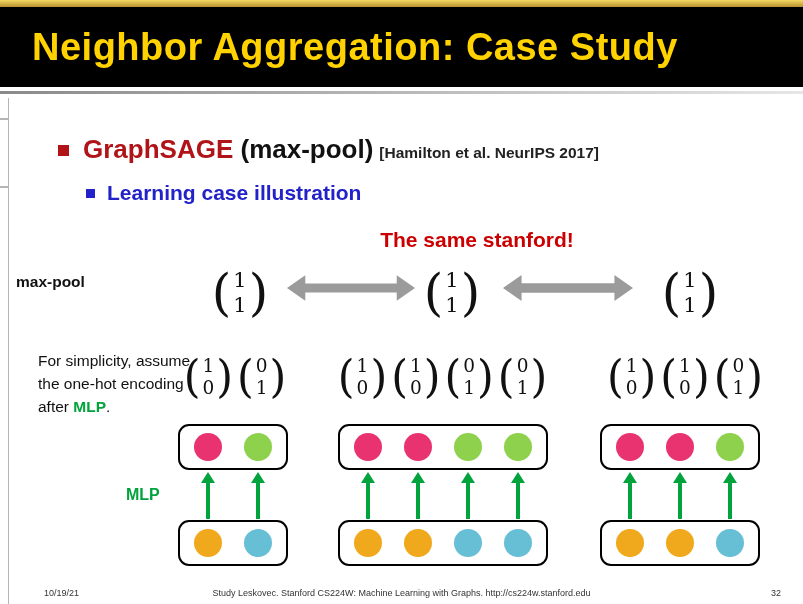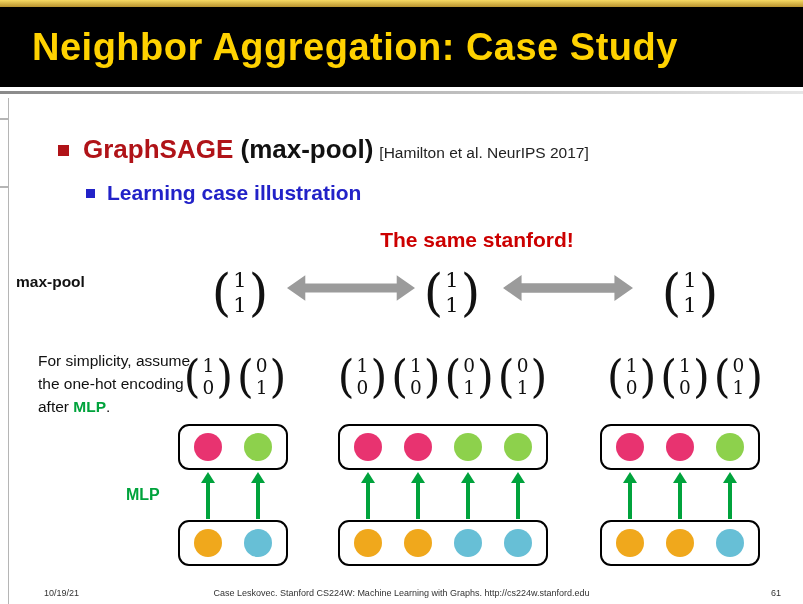--- a/index.html
+++ b/index.html
@@ -19,21 +19,21 @@
   .left-line{position:absolute;left:8px;top:98px;bottom:0;width:1px;background:#b5b5b5;}
   .tick{position:absolute;left:0;width:8px;height:2px;background:#b5b5b5;}
 
   
   .bullet-row{position:absolute;display:flex;align-items:flex-start;}
   .sq{flex:0 0 auto;display:inline-block;}
   .sq.red{width:11px;height:11px;background:var(--dark-red);margin:11px 14px 0 0;}
   .sq.blue{width:9px;height:9px;background:var(--blue-text);margin:9px 12px 0 0;}
   .b1-text{font-size:26px;font-weight:bold;color:var(--dark-red);line-height:1.2;}
   .b1-maxpool{color:#111;}
-  .b1-cite{font-size:15.5px;font-weight:normal;color:#222;margin-left:6px;}
+  .b1-cite{font-size:15.5px;font-weight:bold;color:#222;margin-left:6px;}
   .b2-text{font-size:21px;font-weight:bold;color:var(--blue-text);line-height:1.2;}
 
   .same-outputs{position:absolute;left:352px;top:228px;width:250px;text-align:center;
                 font-size:21px;font-weight:bold;color:var(--red-text);}
 
   .maxpool-label{position:absolute;left:16px;top:270px;font-size:15.5px;font-weight:bold;
                  line-height:1.5;color:#111;}
 
   .simplicity{position:absolute;left:14px;top:350px;width:154px;font-size:15.5px;
               line-height:1.47;color:#111;margin-left:24px;}
@@ -305,17 +305,17 @@
     </div>
     <div class="dbox">
       <span class="dot" data-color="orange"></span>
       <span class="dot" data-color="orange"></span>
       <span class="dot" data-color="blue"></span>
     </div>
   </div>
 
   <div class="footer">
     <span class="date">10/19/21</span>
-    <span class="credit">Case Leskovec. Stanford CS224W: Machine Learning with Graphs. http://cs224w.stanford.edu</span>
-    <span class="page">61</span>
+    <span class="credit">Study Leskovec. Stanford CS224W: Machine Learning with Graphs. http://cs224w.stanford.edu</span>
+    <span class="page">32</span>
   </div>
 
 </div>
 
 </body></html>

